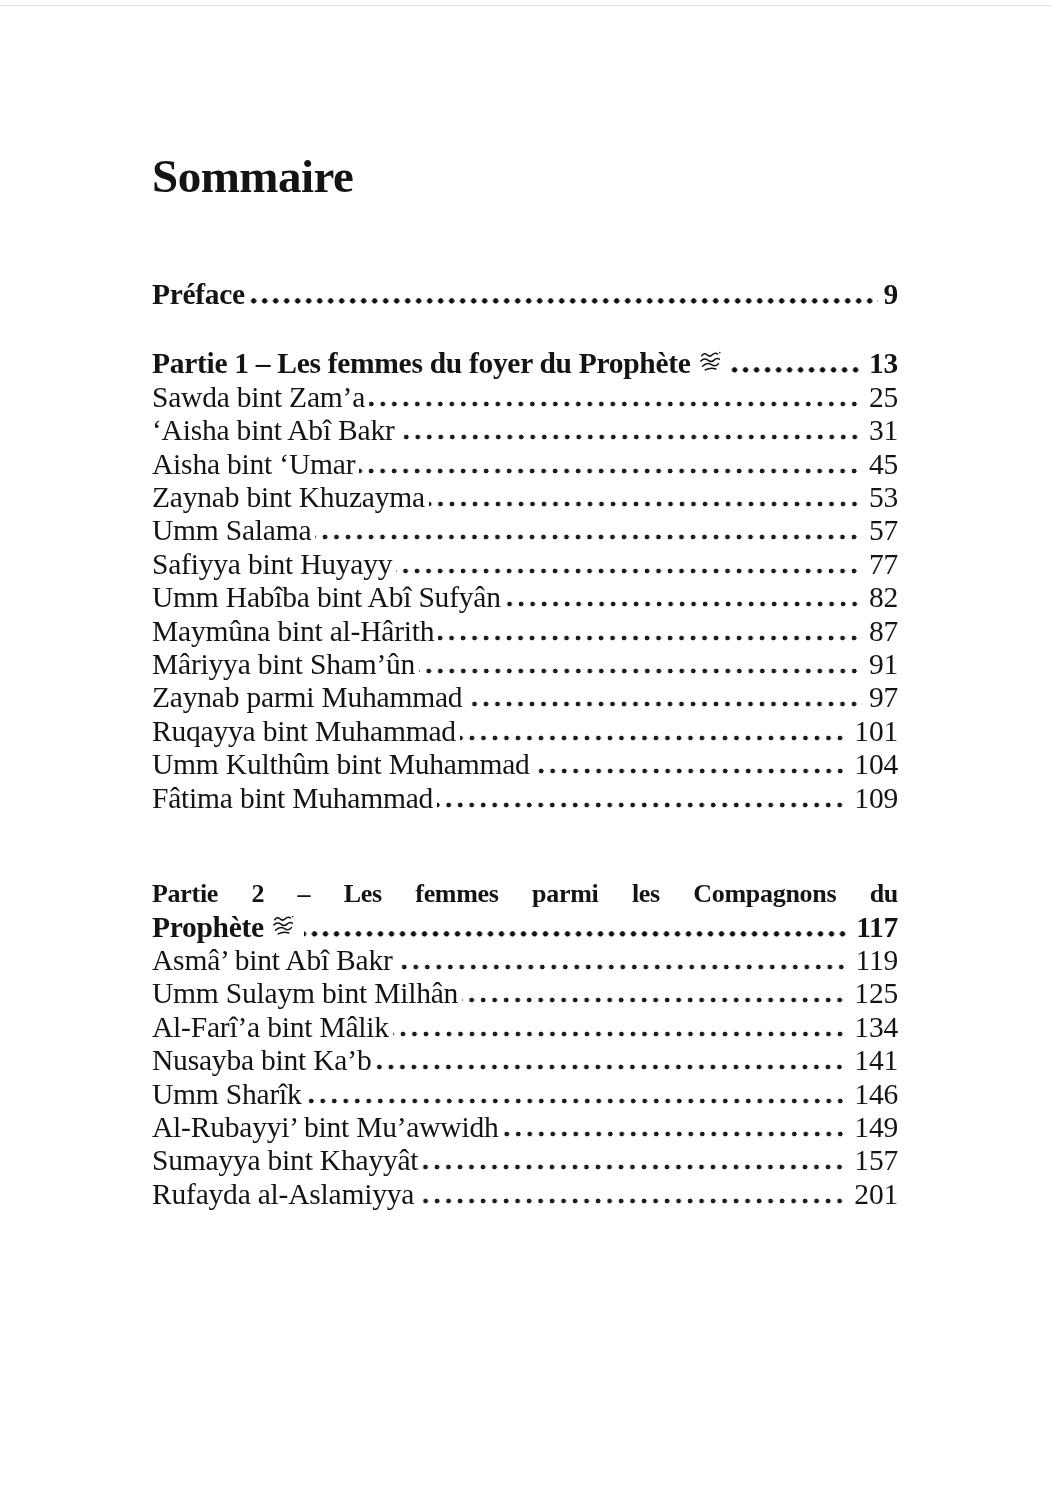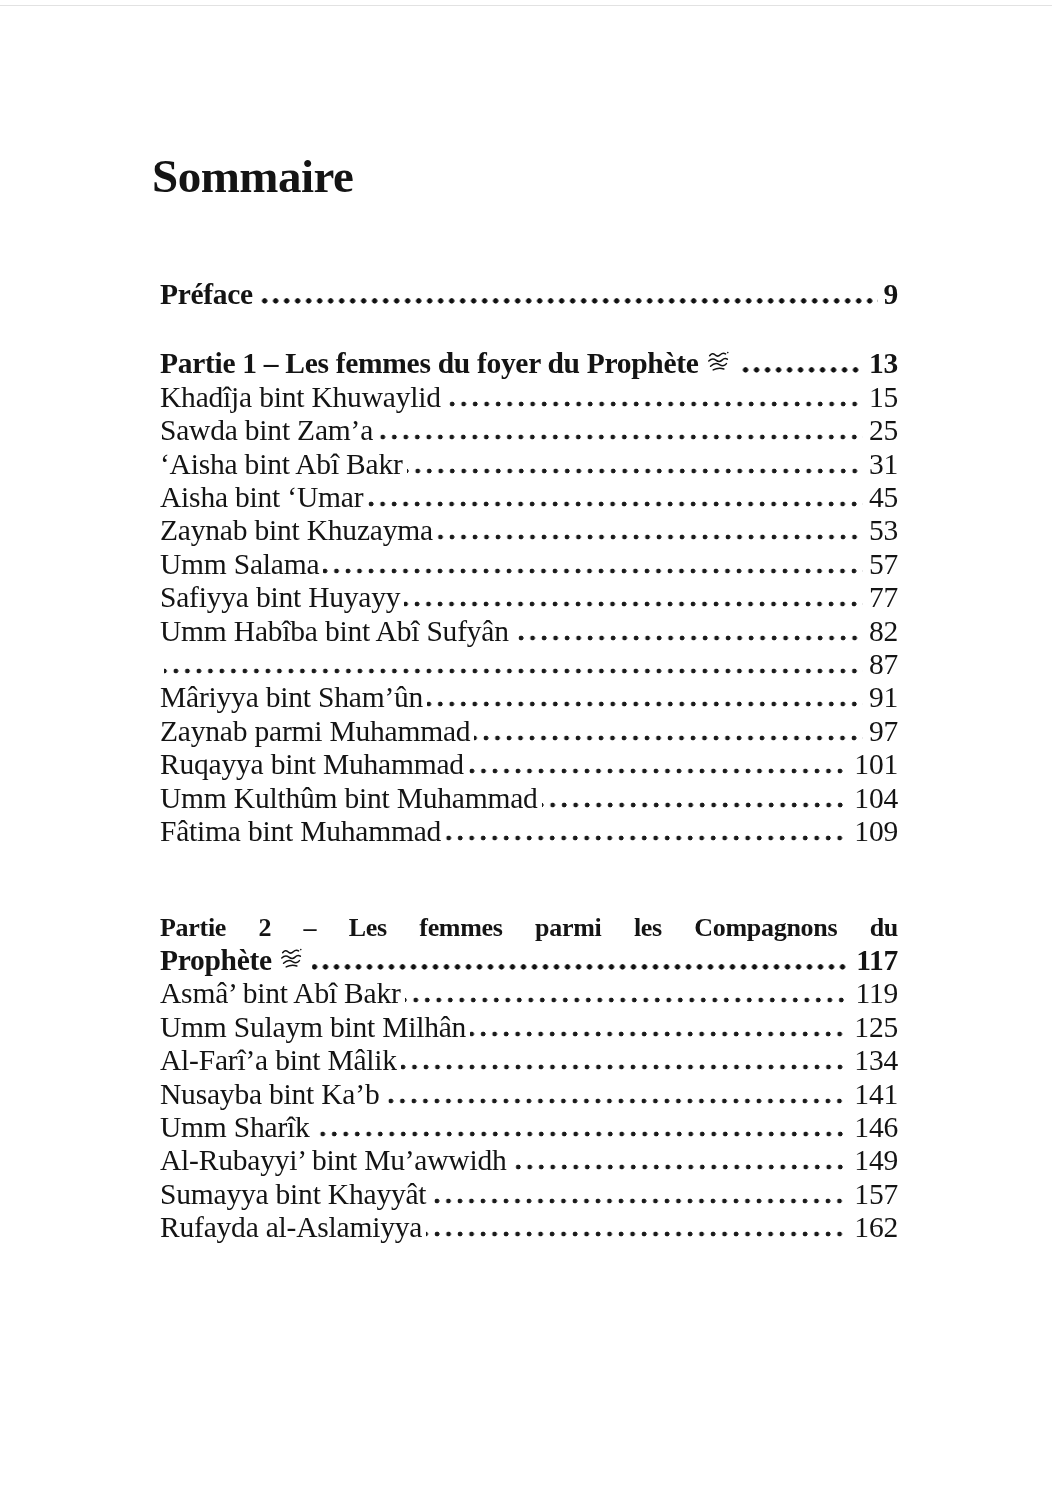--- a/index.html
+++ b/index.html
@@ -21,21 +21,21 @@
   }
   h1.title {
     margin: 0;
     padding-top: 150px;
     text-align: left;
     font-size: 47px;
     line-height: 52px;
     font-weight: 700;
     letter-spacing: -0.5px;
   }
-  .toc { margin-top: 76px; margin-left: 8px; }
+  .toc { margin-top: 76px; }
   .row {
     display: flex;
     align-items: baseline;
     font-size: 29.5px;
     line-height: 33.4px;
     letter-spacing: -0.2px;
     white-space: nowrap;
   }
   .bold { font-weight: 700; letter-spacing: -0.3px; }
   .lbl { flex: 0 0 auto; }
@@ -99,25 +99,20 @@
             <path d="M4 19 Q9 14 14 17 T22 16"></path>
             <path d="M7 23 Q13 20 19 22"></path>
             <circle cx="23.5" cy="3.5" r="0.9" fill="#121212" stroke="none"></circle>
           </svg>
         </span>
         <span class="leader"></span>
         <span class="num">13</span>
       </div>
       <div class="entries" id="entries-0">
           <div class="row">
-    <span class="lbl">Khadîja bint Khuwaylid</span>
-    <span class="leader"></span>
-    <span class="num">15</span>
-  </div>
-          <div class="row">
     <span class="lbl">Sawda bint Zam’a</span>
     <span class="leader"></span>
     <span class="num">25</span>
   </div>
           <div class="row">
     <span class="lbl">‘Aisha bint Abî Bakr</span>
     <span class="leader"></span>
     <span class="num">31</span>
   </div>
           <div class="row">
@@ -139,20 +134,21 @@
     <span class="lbl">Safiyya bint Huyayy</span>
     <span class="leader"></span>
     <span class="num">77</span>
   </div>
           <div class="row">
     <span class="lbl">Umm Habîba bint Abî Sufyân</span>
     <span class="leader"></span>
     <span class="num">82</span>
   </div>
           <div class="row">
+    <span class="lbl">Maymûna bint al-Hârith</span>
     <span class="leader"></span>
     <span class="num">87</span>
   </div>
           <div class="row">
     <span class="lbl">Mâriyya bint Sham’ûn</span>
     <span class="leader"></span>
     <span class="num">91</span>
   </div>
           <div class="row">
     <span class="lbl">Zaynab parmi Muhammad</span>
@@ -227,19 +223,19 @@
     <span class="num">149</span>
   </div>
           <div class="row">
     <span class="lbl">Sumayya bint Khayyât</span>
     <span class="leader"></span>
     <span class="num">157</span>
   </div>
           <div class="row">
     <span class="lbl">Rufayda al-Aslamiyya</span>
     <span class="leader"></span>
-    <span class="num">162</span>
+    <span class="num">201</span>
   </div>
         </div>
     </div>
 
   </div>
 </div>
 
 </body></html>

